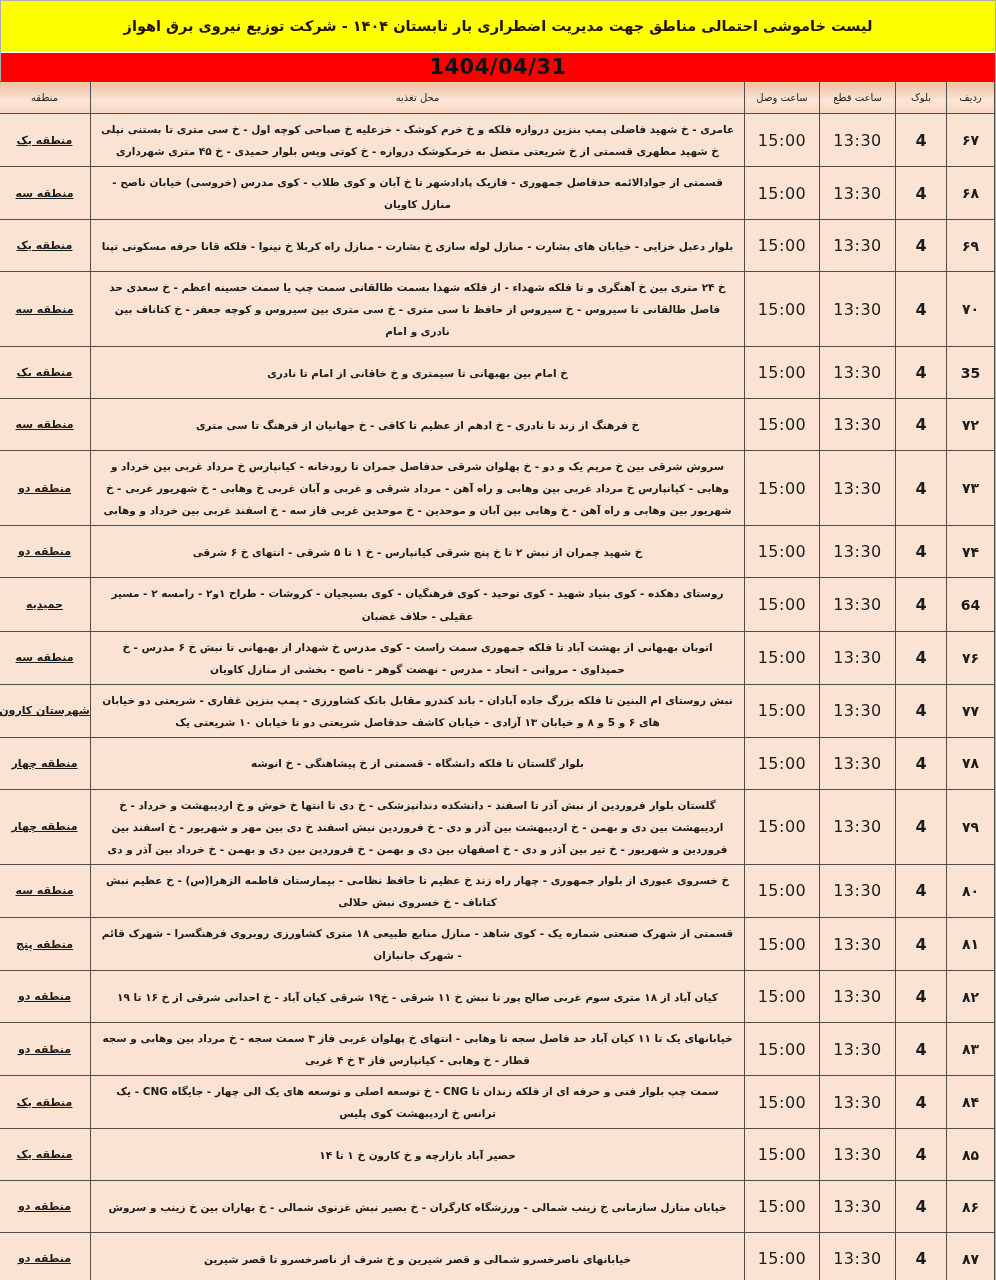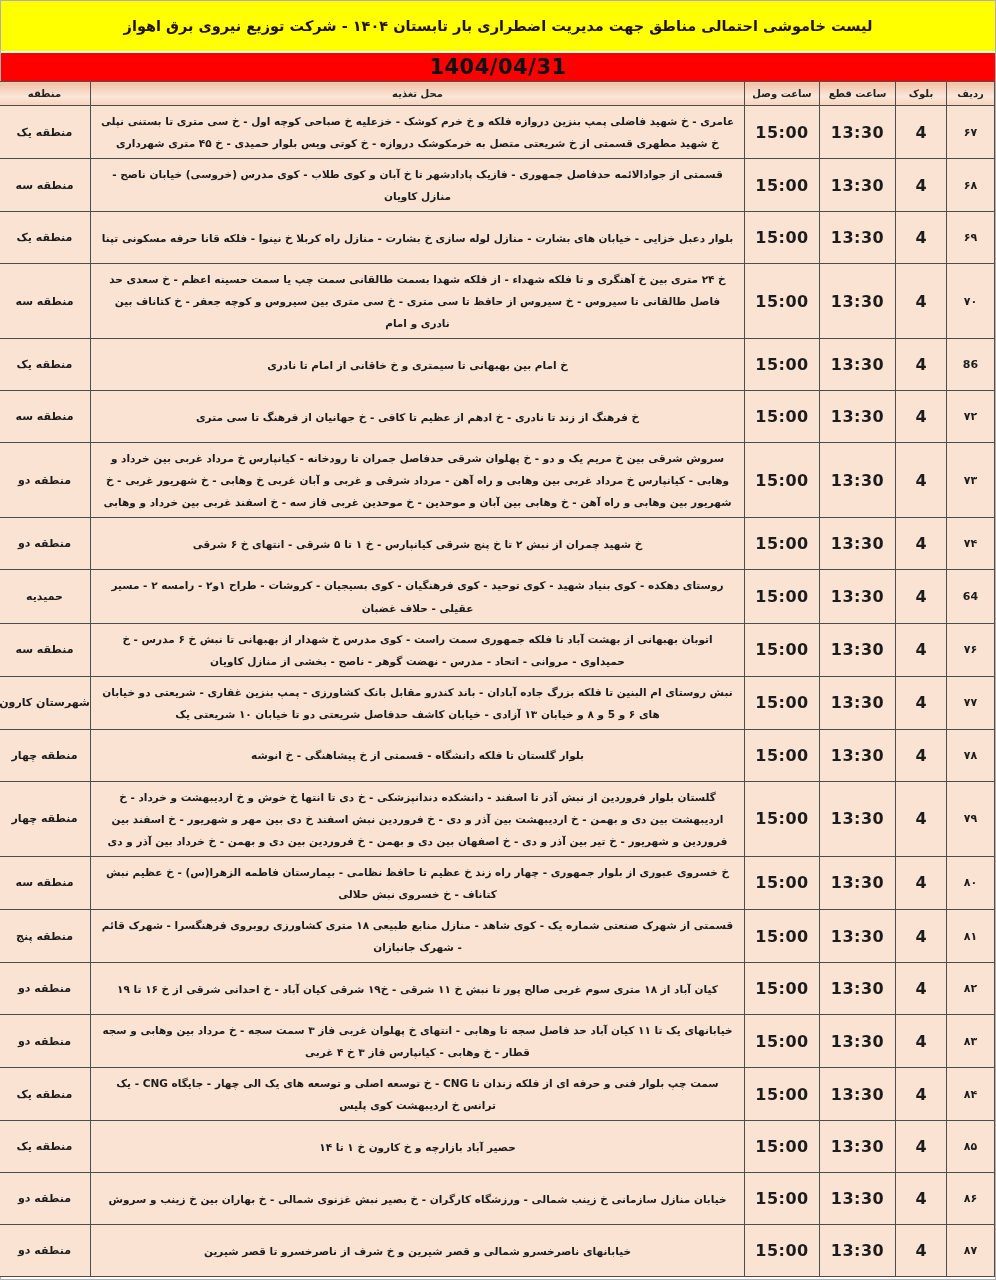--- a/index.html
+++ b/index.html
@@ -52,35 +52,35 @@
     table-layout: fixed;
   }
   table.schedule th, table.schedule td {
     border: 1.5px solid #4d4d4d;
     text-align: center;
     vertical-align: middle;
   }
   table.schedule th {
     background: linear-gradient(180deg, #f0bfa2 0%, #fbe6d8 60%, #f6d3bd 100%);
     font-size: 10px;
-    font-weight: bold;
+    font-weight: normal;
     color: #222222;
-    height: 24px;
+    height: 32px;
     padding: 3px 2px;
   }
   table.schedule td {
     background: #fbe3d4;
     color: #1c1c1c;
     height: 52px;
   }
-  td.cell-rownum   { font-size: 11px; font-weight: bold; }
+  td.cell-rownum   { font-size: 14px; font-weight: bold; }
   td.cell-block    { font-size: 16px; font-weight: bold; }
-  td.cell-time     { font-size: 16px; font-weight: bold; letter-spacing: 0.5px; direction: ltr; }
+  td.cell-time     { font-size: 16px; font-weight: normal; letter-spacing: 0.5px; direction: ltr; }
   td.cell-location { font-size: 10.5px; font-weight: bold; padding: 4px 8px; line-height: 2.1; }
-  td.cell-region   { font-size: 11px; font-weight: bold; }
+  td.cell-region   { font-size: 11px; font-weight: bold; text-decoration: underline; }
   col.c-rownum   { width: 48px; }
   col.c-block    { width: 51px; }
   col.c-cut      { width: 76px; }
   col.c-reconnect{ width: 75px; }
   col.c-location { width: 654px; }
   col.c-region   { width: 92px; }
 </style>
 </head>
 <body>
 
@@ -140,21 +140,21 @@
         </tr>
         <tr>
           <td class="cell-rownum">۷۰</td>
           <td class="cell-block">4</td>
           <td class="cell-time">13:30</td>
           <td class="cell-time">15:00</td>
           <td class="cell-location">خ ۲۴ متری بین خ آهنگری و تا فلکه شهداء - از فلکه شهدا بسمت طالقانی سمت چپ یا سمت حسینه اعظم - خ سعدی حد فاصل طالقانی تا سیروس - خ سیروس از حافظ تا سی متری - خ سی متری بین سیروس و کوچه جعفر - خ کتاناف بین نادری و امام</td>
           <td class="cell-region">منطقه سه</td>
         </tr>
         <tr>
-          <td class="cell-rownum">86</td>
+          <td class="cell-rownum">35</td>
           <td class="cell-block">4</td>
           <td class="cell-time">13:30</td>
           <td class="cell-time">15:00</td>
           <td class="cell-location">خ امام بین بهبهانی تا سیمتری و خ خاقانی از امام تا نادری</td>
           <td class="cell-region">منطقه یک</td>
         </tr>
         <tr>
           <td class="cell-rownum">۷۲</td>
           <td class="cell-block">4</td>
           <td class="cell-time">13:30</td>

